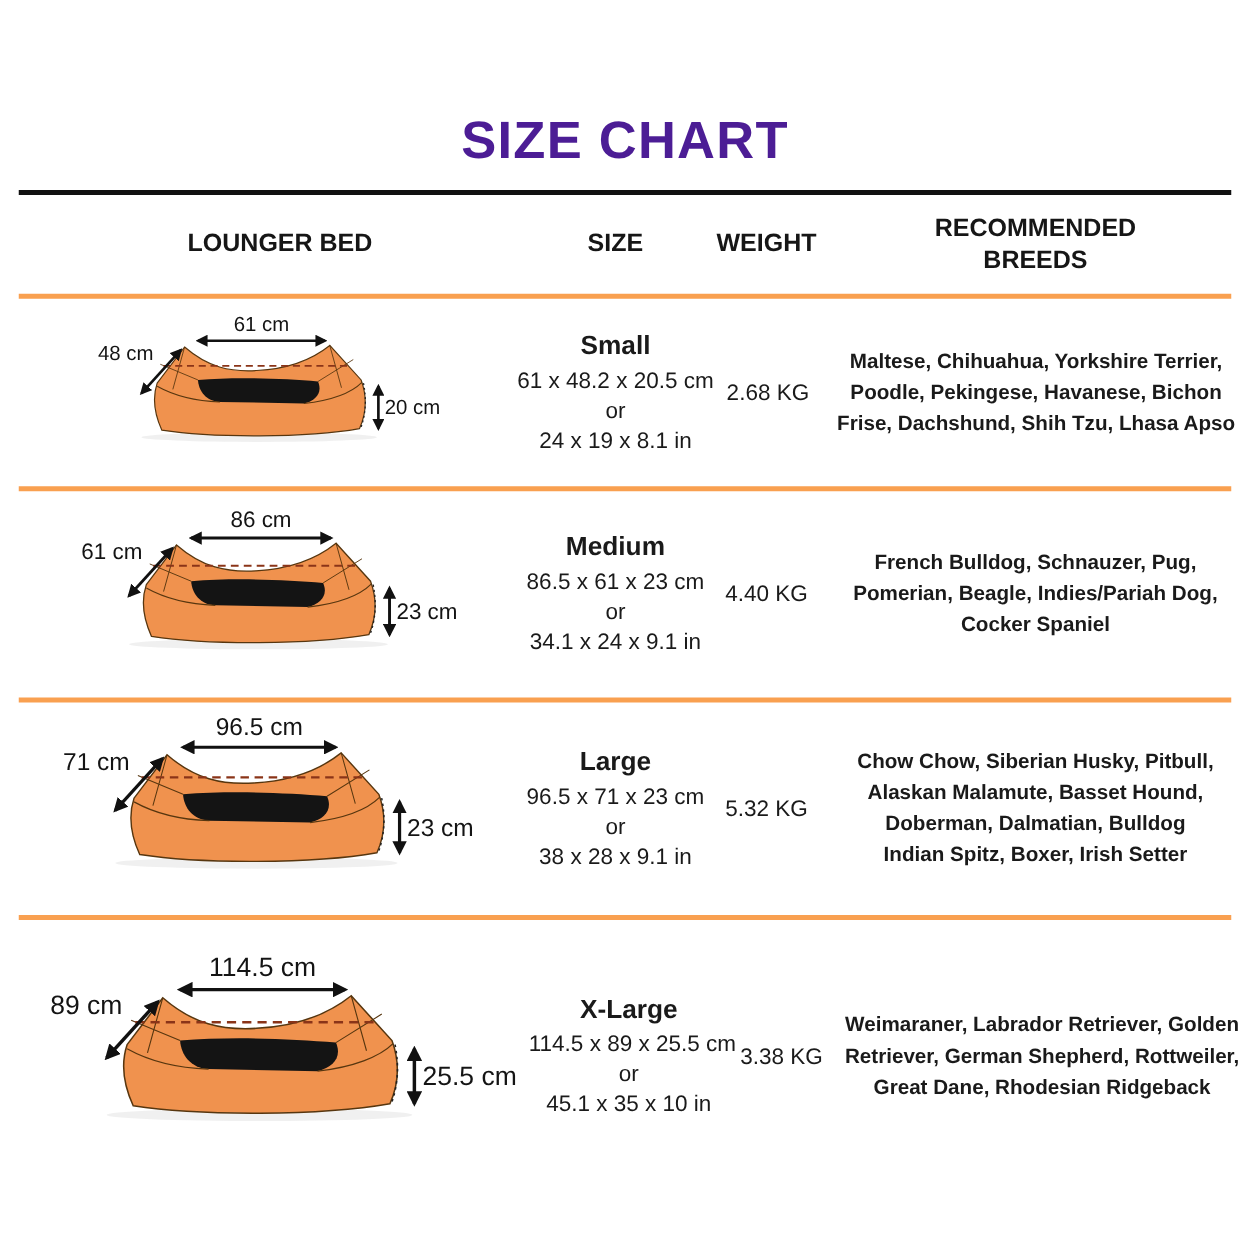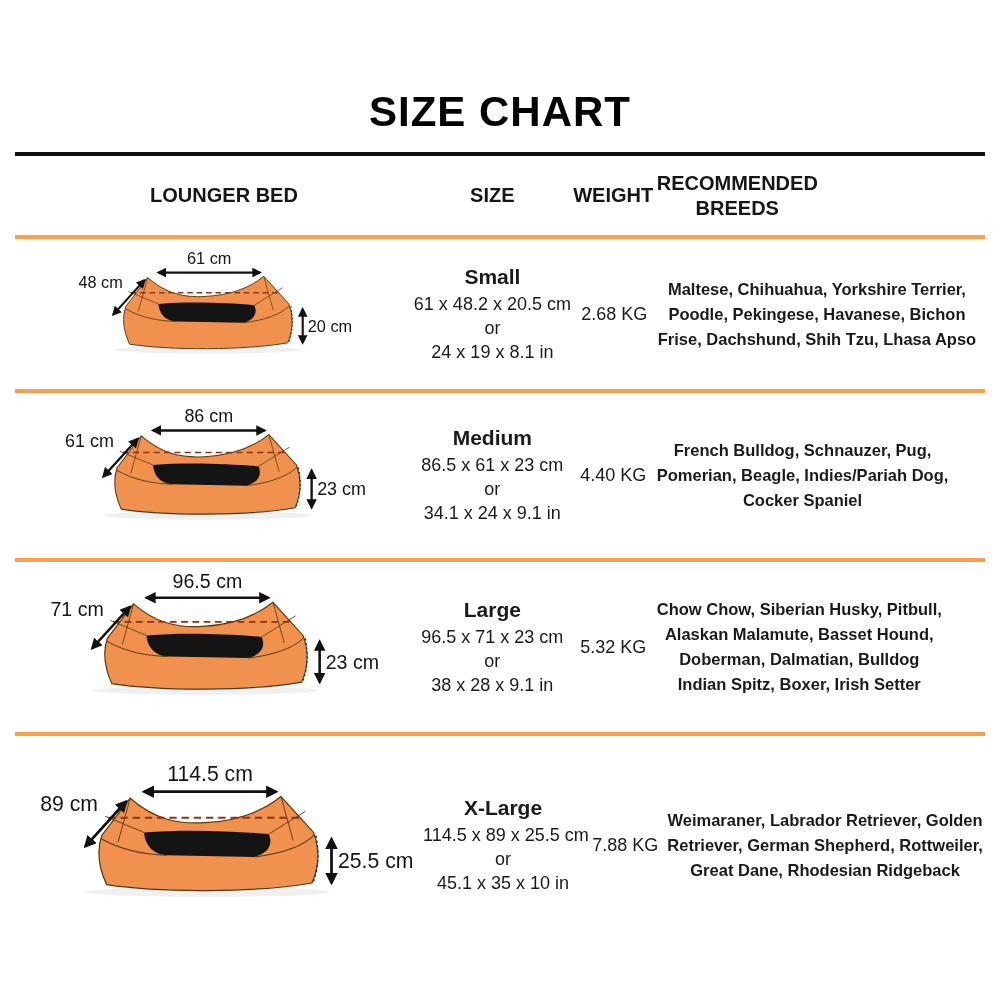--- a/index.html
+++ b/index.html
@@ -10,32 +10,32 @@
     font-family:"Liberation Sans",sans-serif;
     color:#1a1a1a;
     overflow:hidden;
   }
   .title{
     margin:88px 0 0 0;
     text-align:center;
     font-size:42px;
     font-weight:700;
     letter-spacing:1px;
-    color:#000000;
+    color:#4c1d95;
   }
   .rule{height:4px;margin:0 15px;border:none;}
   .rule.black{background:#111111;margin-top:16px;}
   .rule.orange{background:#F9A050;}
   .header-row{display:flex;align-items:center;height:79px;}
   .hcell{font-weight:700;font-size:20px;text-align:center;color:#161616;line-height:25px;}
   .pre{white-space:pre;}
   .c-bed{width:395px;display:flex;justify-content:center;align-items:center;padding-left:33px;}
   .c-size{width:160px;text-align:center;}
   .c-weight{width:90px;text-align:center;}
-  .c-breeds{width:355px;display:flex;align-items:center;}
+  .c-breeds{width:355px;display:flex;justify-content:center;align-items:center;}
   .row{display:flex;align-items:center;}
   .row.r0{height:150px;}
   .row.r1{height:165px;}
   .row.r2{height:170px;}
   .row.r3{height:218px;}
   .size-name{font-weight:700;font-size:21px;margin-bottom:3px;}
   .size-dims{font-size:18px;line-height:24px;white-space:nowrap;}
   .size-or{font-size:18px;line-height:24px;}
   .weight-val{font-size:18px;white-space:nowrap;}
   .breeds{
@@ -176,21 +176,21 @@
         <text class="dim" x="30" y="58" text-anchor="middle">89 cm</text>
         <text class="dim" x="360" y="128" text-anchor="start">25.5 cm</text>
       </svg>
     </div>
     <div class="c-size">
       <div class="size-name">X-Large</div>
       <div class="size-dims">114.5 x 89 x 25.5 cm</div>
       <div class="size-or">or</div>
       <div class="size-dims">45.1 x 35 x 10 in</div>
     </div>
-    <div class="c-weight"><span class="weight-val">7.88 KG</span></div>
+    <div class="c-weight"><span class="weight-val">3.38 KG</span></div>
     <div class="c-breeds">
         <span class="breeds">Weimaraner, Labrador Retriever, Golden
 Retriever, German Shepherd, Rottweiler,
 Great Dane, Rhodesian Ridgeback</span>
       </div>
   </div>
 
 </div>
 
 </body></html>

